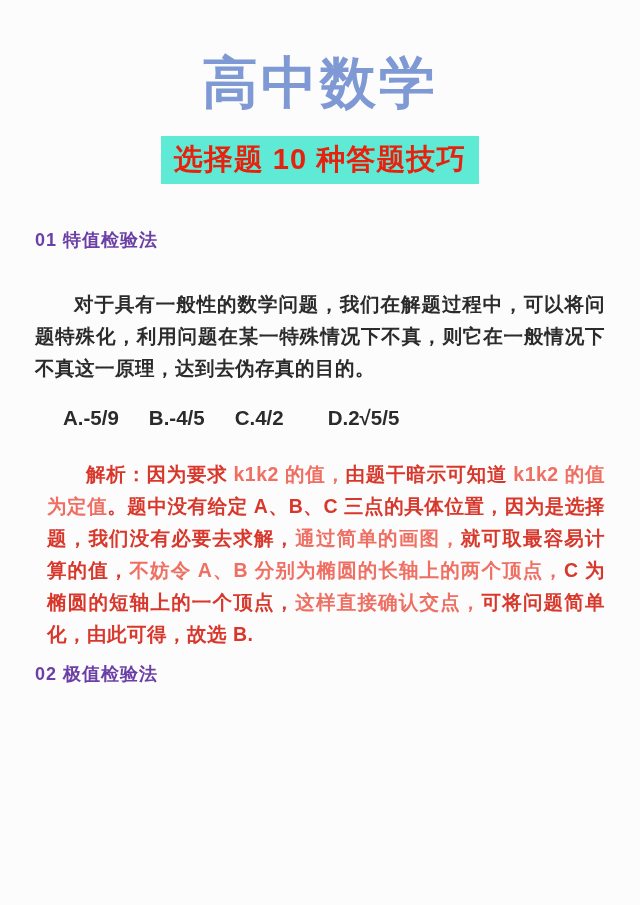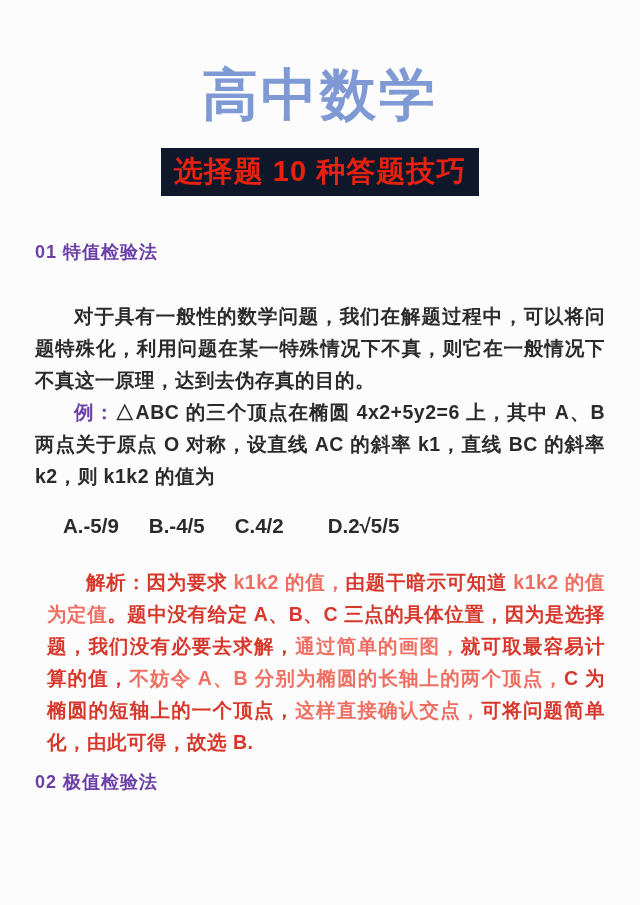--- a/index.html
+++ b/index.html
@@ -3,40 +3,40 @@
 <meta charset="utf-8">
 <style>
   html,body { margin:0; padding:0; }
   .page {
     position: relative;
     width: 640px;
     height: 905px;
     background: #fcfcfc;
     font-family: "Liberation Sans", sans-serif;
     box-sizing: border-box;
-    padding: 12px 35px;
+    padding: 0 35px;
     overflow: hidden;
   }
   .main-title {
     margin: 0;
     padding-top: 52px;
     text-align: center;
     font-size: 56px;
     font-weight: 700;
     letter-spacing: 3px;
     color: #7e99d3;
     line-height: 1.12;
   }
   .subtitle-wrap {
     text-align: center;
     margin-top: 21px;
   }
   .subtitle-highlight {
     display: inline-block;
-    background: #0f172a;
+    background: #5eead4;
     padding: 9px 13px 10px 13px;
   }
   .subtitle-text {
     font-size: 29px;
     font-weight: 700;
     color: #e8210f;
     letter-spacing: 1px;
     line-height: 1;
   }
   .sec-heading {
@@ -86,21 +86,20 @@
   <div class="subtitle-wrap">
     <span class="subtitle-highlight">
       <span class="subtitle-text">选择题 10 种答题技巧</span>
     </span>
   </div>
 
   <div class="sec-heading first">01 特值检验法</div>
 
   <p class="para intro">对于具有一般性的数学问题，我们在解题过程中，可以将问题特殊化，利用问题在某一特殊情况下不真，则它在一般情况下不真这一原理，达到去伪存真的目的。</p>
 
-  <p class="para example"><span class="example-label">例：</span><span>△ABC 的三个顶点在椭圆 4x2+5y2=6 上，其中 A、B 两点关于原点 O 对称，设直线 AC 的斜率 k1，直线 BC 的斜率 k2，则 k1k2 的值为</span></p>
 
   <div class="options-row">
     <span class="option a">A.-5/9</span>
     <span class="option b">B.-4/5</span>
     <span class="option c">C.4/2</span>
     <span class="option d">D.2√5/5</span>
   </div>
 
   <p class="para analysis"><span class="seg-dark">解析：</span><span class="seg-dark">因为要求 </span><span class="seg-light">k1k2 的值，</span><span class="seg-dark">由题干暗示可知道 </span><span class="seg-light">k1k2 的值为定值</span><span class="seg-dark">。题中没有给定 A、B、C 三点的具体位置，因为是选择题，我们没有必要去求解，</span><span class="seg-light">通过简单的画图，</span><span class="seg-dark">就可取最容易计算的值，</span><span class="seg-light">不妨令 A、B 分别为椭圆的长轴上的两个顶点，</span><span class="seg-dark">C 为椭圆的短轴上的一个顶点，</span><span class="seg-light">这样直接确认交点，</span><span class="seg-dark">可将问题简单化，由此可得，故选 B.</span></p>
 

